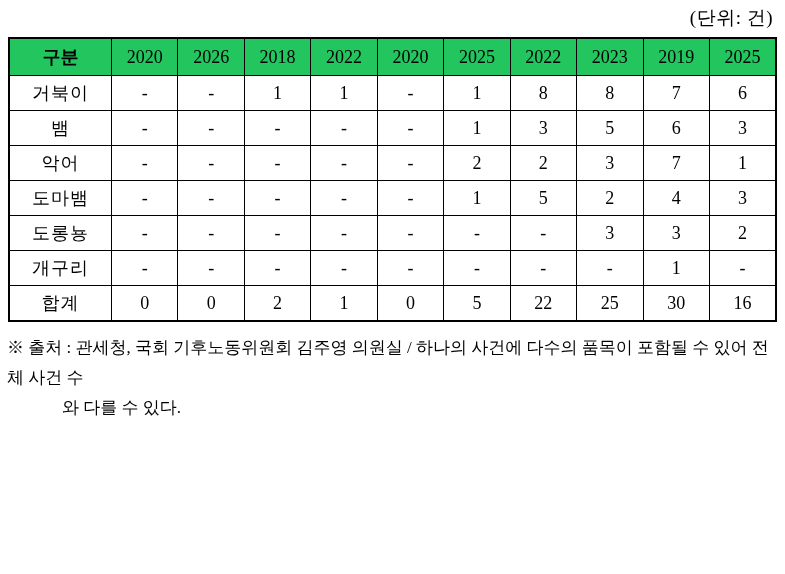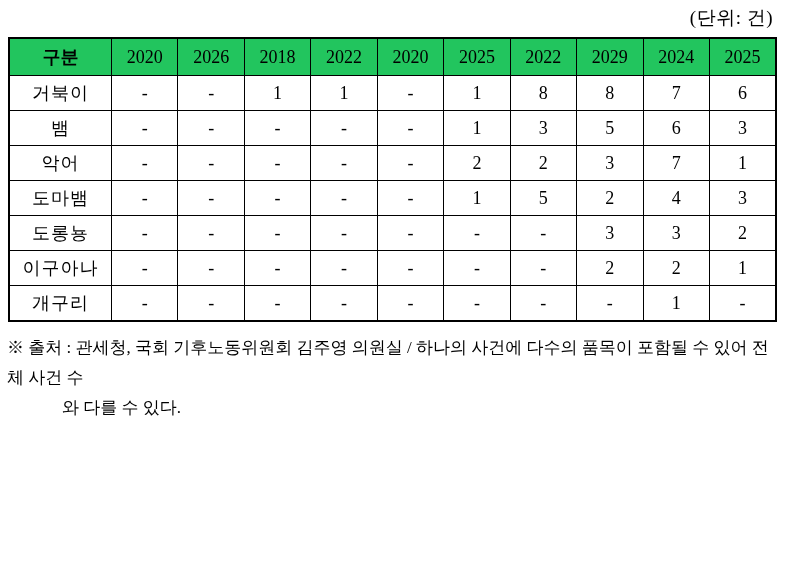--- a/index.html
+++ b/index.html
@@ -77,22 +77,22 @@
     <thead>
       <tr>
           <th class="catcol">구분</th>
           <th>2020</th>
           <th>2026</th>
           <th>2018</th>
           <th>2022</th>
           <th>2020</th>
           <th>2025</th>
           <th>2022</th>
-          <th>2029</th>
-          <th>2024</th>
+          <th>2023</th>
+          <th>2019</th>
           <th>2025</th>
         </tr>
     </thead>
     <tbody>
         <tr>
           <td class="rowlabel">거북이</td>
           <td>-</td>
           <td>-</td>
           <td>1</td>
           <td>1</td>
@@ -149,45 +149,45 @@
           <td>-</td>
           <td>-</td>
           <td>-</td>
           <td>-</td>
           <td>-</td>
           <td>3</td>
           <td>3</td>
           <td>2</td>
         </tr>
         <tr>
-          <td class="rowlabel">이구아나</td>
-          <td>-</td>
-          <td>-</td>
-          <td>-</td>
-          <td>-</td>
-          <td>-</td>
-          <td>-</td>
-          <td>-</td>
-          <td>2</td>
-          <td>2</td>
-          <td>1</td>
-        </tr>
-        <tr>
           <td class="rowlabel">개구리</td>
           <td>-</td>
           <td>-</td>
           <td>-</td>
           <td>-</td>
           <td>-</td>
           <td>-</td>
           <td>-</td>
           <td>-</td>
           <td>1</td>
           <td>-</td>
         </tr>
+        <tr>
+          <td class="rowlabel">합계</td>
+          <td>0</td>
+          <td>0</td>
+          <td>2</td>
+          <td>1</td>
+          <td>0</td>
+          <td>5</td>
+          <td>22</td>
+          <td>25</td>
+          <td>30</td>
+          <td>16</td>
+        </tr>
       </tbody>
   </table>
 
   <div class="footnote">
     <div class="fn-line1">※ 출처 : 관세청, 국회 기후노동위원회 김주영 의원실 / 하나의 사건에 다수의 품목이 포함될 수 있어 전체 사건 수</div>
     <div class="fn-line2">와 다를 수 있다.</div>
   </div>
 
 </div>
 

